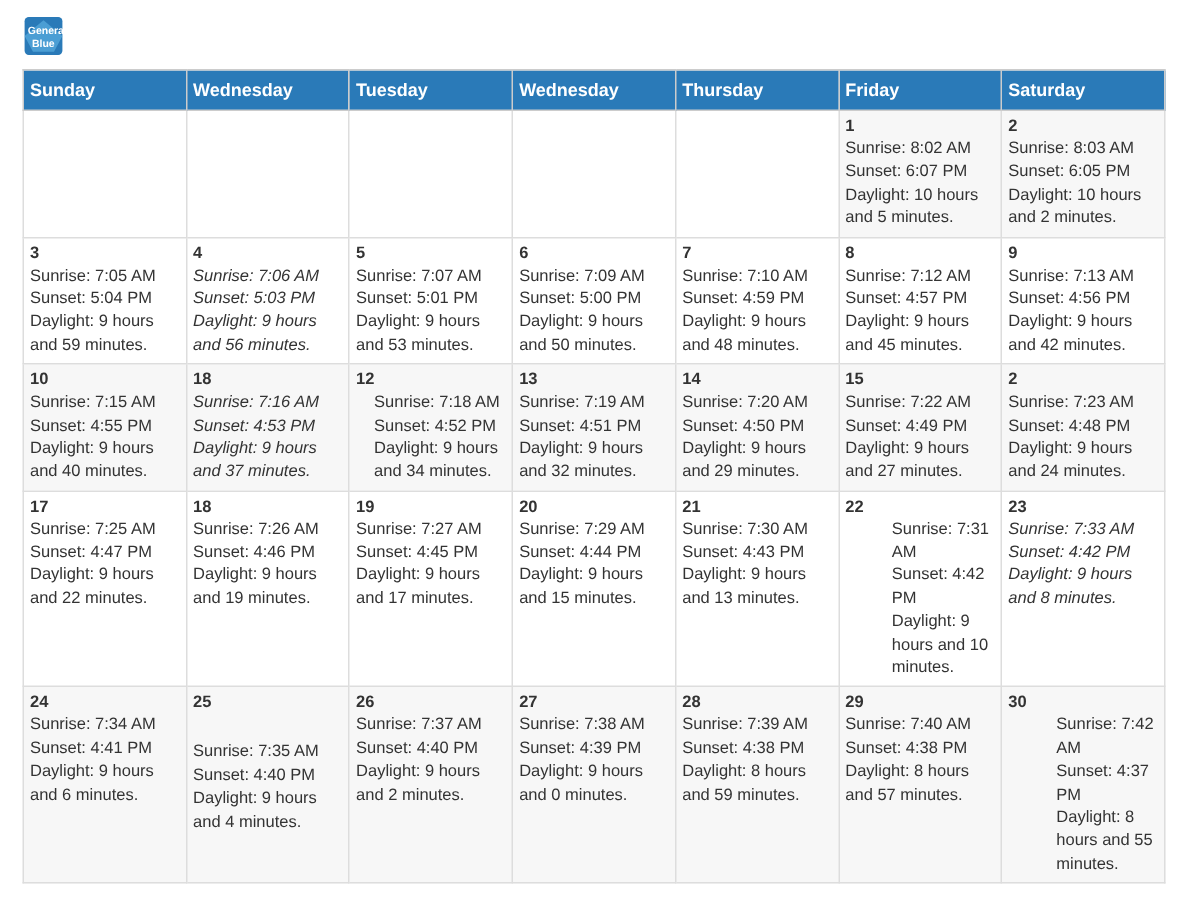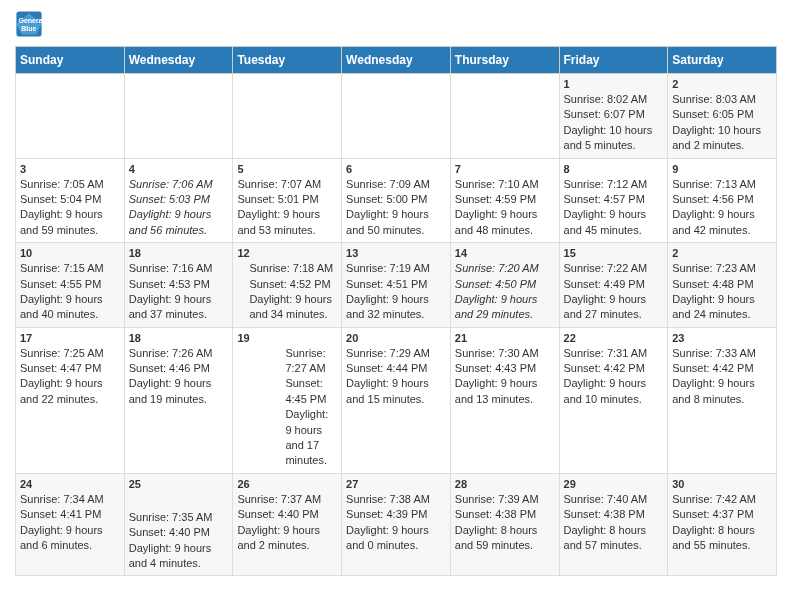--- a/index.html
+++ b/index.html
@@ -187,39 +187,39 @@
       </tr>
       <tr>
         <td>
           <span class="day-number">10</span>
           <div class="day-info" style="white-space: pre-line;">Sunrise: 7:15 AM
 Sunset: 4:55 PM
 Daylight: 9 hours and 40 minutes.</div>
         </td>
         <td>
           <span class="day-number">18</span>
-          <div class="day-info" style="white-space: pre-line;">Sunrise: 7:16 AM
+          <div class="day-info" style="white-space: pre-line; font-style: italic;">Sunrise: 7:16 AM
 Sunset: 4:53 PM
 Daylight: 9 hours and 37 minutes.</div>
         </td>
         <td>
           <span class="day-number">12</span>
           <div class="day-info" style="white-space: pre-line; margin-left: 12px;">Sunrise: 7:18 AM
 Sunset: 4:52 PM
 Daylight: 9 hours and 34 minutes.</div>
         </td>
         <td>
           <span class="day-number">13</span>
           <div class="day-info" style="white-space: pre-line;">Sunrise: 7:19 AM
 Sunset: 4:51 PM
 Daylight: 9 hours and 32 minutes.</div>
         </td>
         <td>
           <span class="day-number">14</span>
-          <div class="day-info" style="white-space: pre-line; font-style: italic;">Sunrise: 7:20 AM
+          <div class="day-info" style="white-space: pre-line;">Sunrise: 7:20 AM
 Sunset: 4:50 PM
 Daylight: 9 hours and 29 minutes.</div>
         </td>
         <td>
           <span class="day-number">15</span>
           <div class="day-info" style="white-space: pre-line;">Sunrise: 7:22 AM
 Sunset: 4:49 PM
 Daylight: 9 hours and 27 minutes.</div>
         </td>
         <td>
@@ -237,45 +237,45 @@
 Daylight: 9 hours and 22 minutes.</div>
         </td>
         <td>
           <span class="day-number">18</span>
           <div class="day-info" style="white-space: pre-line;">Sunrise: 7:26 AM
 Sunset: 4:46 PM
 Daylight: 9 hours and 19 minutes.</div>
         </td>
         <td>
           <span class="day-number">19</span>
-          <div class="day-info" style="white-space: pre-line; margin-left: 48px;">Sunrise: 7:27 AM
+          <div class="day-info" style="white-space: pre-line;">Sunrise: 7:27 AM
 Sunset: 4:45 PM
 Daylight: 9 hours and 17 minutes.</div>
         </td>
         <td>
           <span class="day-number">20</span>
           <div class="day-info" style="white-space: pre-line;">Sunrise: 7:29 AM
 Sunset: 4:44 PM
 Daylight: 9 hours and 15 minutes.</div>
         </td>
         <td>
           <span class="day-number">21</span>
           <div class="day-info" style="white-space: pre-line;">Sunrise: 7:30 AM
 Sunset: 4:43 PM
 Daylight: 9 hours and 13 minutes.</div>
         </td>
         <td>
           <span class="day-number">22</span>
-          <div class="day-info" style="white-space: pre-line;">Sunrise: 7:31 AM
+          <div class="day-info" style="white-space: pre-line; margin-left: 31px;">Sunrise: 7:31 AM
 Sunset: 4:42 PM
 Daylight: 9 hours and 10 minutes.</div>
         </td>
         <td>
           <span class="day-number">23</span>
-          <div class="day-info" style="white-space: pre-line;">Sunrise: 7:33 AM
+          <div class="day-info" style="white-space: pre-line; font-style: italic;">Sunrise: 7:33 AM
 Sunset: 4:42 PM
 Daylight: 9 hours and 8 minutes.</div>
         </td>
       </tr>
       <tr>
         <td>
           <span class="day-number">24</span>
           <div class="day-info" style="white-space: pre-line;">Sunrise: 7:34 AM
 Sunset: 4:41 PM
 Daylight: 9 hours and 6 minutes.</div>
@@ -305,19 +305,19 @@
 Daylight: 8 hours and 59 minutes.</div>
         </td>
         <td>
           <span class="day-number">29</span>
           <div class="day-info" style="white-space: pre-line;">Sunrise: 7:40 AM
 Sunset: 4:38 PM
 Daylight: 8 hours and 57 minutes.</div>
         </td>
         <td>
           <span class="day-number">30</span>
-          <div class="day-info" style="white-space: pre-line;">Sunrise: 7:42 AM
+          <div class="day-info" style="white-space: pre-line; margin-left: 32px;">Sunrise: 7:42 AM
 Sunset: 4:37 PM
 Daylight: 8 hours and 55 minutes.</div>
         </td>
       </tr>
     </tbody>
 </table>
 
 </body></html>

